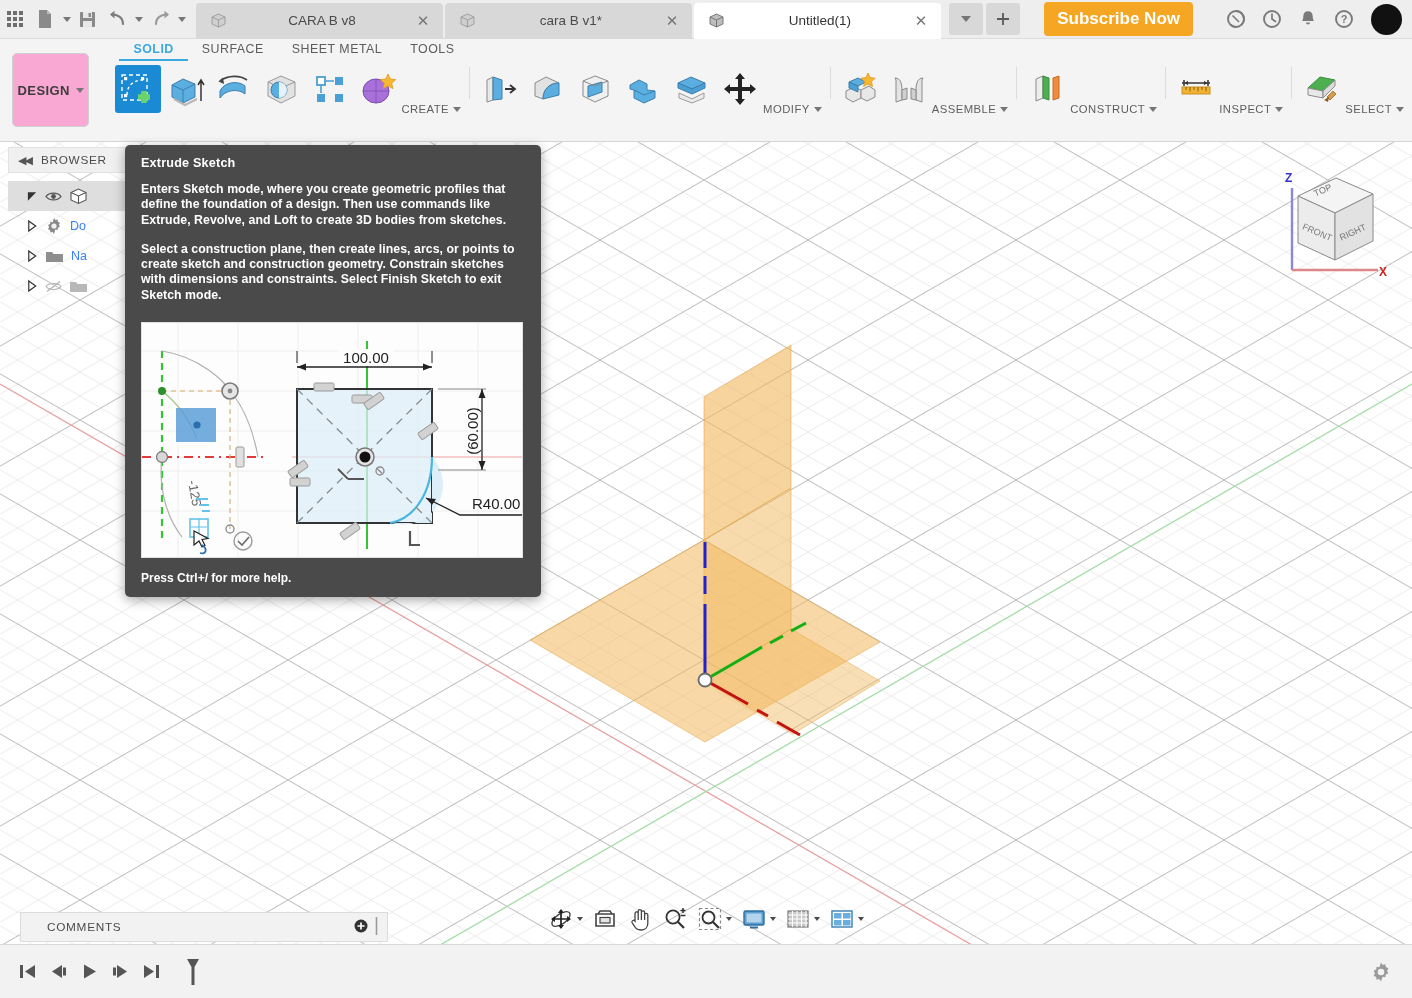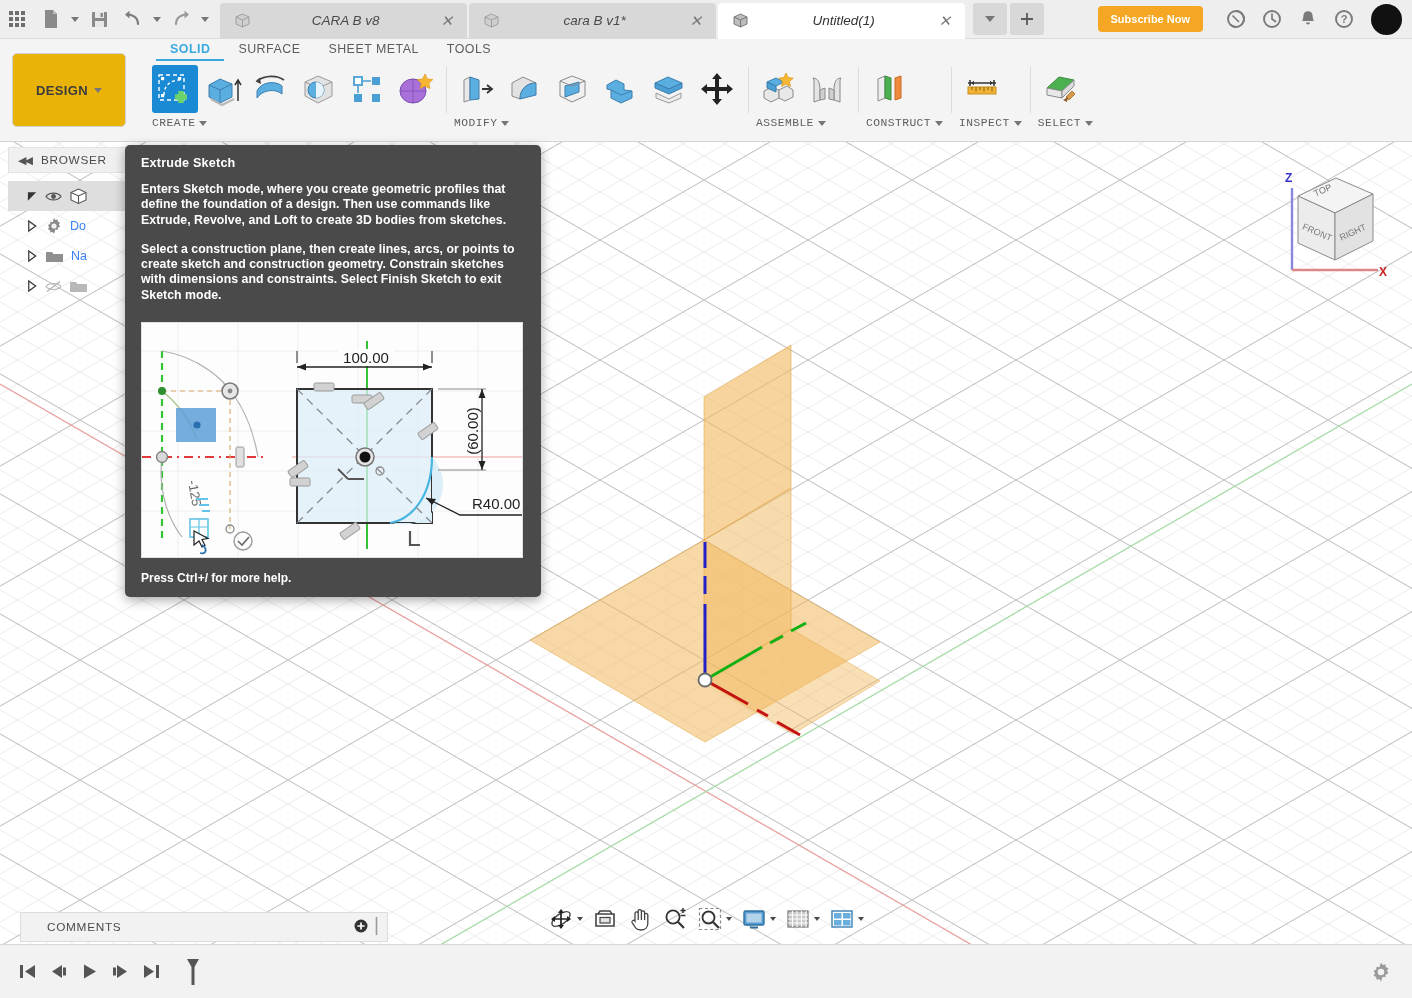--- a/index.html
+++ b/index.html
@@ -18,66 +18,66 @@
     display: flex; align-items: center;
   }
   .tb-icon {
     width: 34px; height: 38px; display: flex; align-items: center;
     justify-content: center; color: #6e6e6e;
   }
   .tb-icon svg { display: block; }
   .tb-caret { width: 14px; height: 38px; display:flex; align-items:center; justify-content:center; }
   .caret-dn { width:0;height:0;border-left:4px solid transparent;border-right:4px solid transparent;border-top:5px solid #767676; }
 
-  .tabs { display: flex; align-items: flex-end; height: 39px; margin-left: 8px; font-style: italic; }
+  .tabs { display: flex; align-items: flex-end; height: 39px; margin-left: 8px; }
   .tab {
     height: 36px; min-width: 247px; display: flex; align-items: center;
     gap: 8px; padding: 0 14px; background: #d8d8d8;
     border-radius: 4px 4px 0 0; font-size: 13.5px; color: #4a4a4a;
     margin-right: 2px; position: relative;
   }
   .tab.active { background: #ffffff; color: #333; }
   .tab-label { flex: 1; text-align: center; white-space: nowrap; }
   .tab-close { font-size: 15px; color: #777; line-height: 1; }
   .tab-cube { width: 17px; height: 17px; }
 
   .tb-right { margin-left: auto; display: flex; align-items: center; height: 39px; padding-right: 10px; gap: 2px; }
   .tb-sq {
     width: 34px; height: 32px; display:flex; align-items:center; justify-content:center;
     background: #d8d8d8; border-radius: 3px; color:#5a5a5a;
   }
   .subscribe {
-    background: #f5a623; color: #fff; font-size: 11px; font-weight: bold;
-    border-radius: 4px; padding: 7px 13px; margin: 0 14px; white-space: nowrap;
+    background: #f5a623; color: #fff; font-size: 17px; font-weight: bold;
+    border-radius: 4px; padding: 7px 13px; margin: 0 24px; white-space: nowrap;
     border: none; cursor: pointer;
   }
   .avatar { width: 31px; height: 31px; border-radius: 50%; background: #111; margin-left: 8px; }
 
   
   .ribbon {
     position: absolute; top: 39px; left: 0; width: 1412px; height: 103px;
     background: #f4f4f4; border-bottom: 1px solid #d5d5d5;
     display: flex; align-items: stretch;
   }
   .design-btn {
-    width: 114px; height: 74px; margin: 14px 12px 0 12px;
-    border: 1px solid #d0d0d0; border-radius: 5px; background: #eab308;
+    width: 130px; height: 74px; margin: 14px 12px 0 12px;
+    border: 1px solid #d0d0d0; border-radius: 5px; background: #f9a8d4;
     display: flex; align-items: center; justify-content: center; gap: 6px;
     font-size: 13px; font-weight: bold; color: #3c3c3c; letter-spacing: .4px;
   }
   .ribbon-main { flex: 1; position: relative; }
   .ribbon-tabs { display: flex; height: 22px; padding-left: 18px; gap: 0; align-items: center; }
   .rtab {
     font-size: 12.4px; color: #5c5c5c; letter-spacing: .5px;
     padding: 0 14px; height: 22px; line-height: 20px; white-space: nowrap;
   }
   .rtab.active { color: #3aa9e0; font-weight: bold; border-bottom: 2px solid #3aa9e0; }
 
   .panels { display: flex; align-items: flex-start; padding-left: 6px; height: 80px; }
-  .panel { display: flex; flex-direction: column; align-items: flex-start; position: relative; padding: 0 8px; font-family: Liberation Mono, monospace; }
+  .panel { display: flex; align-items: flex-end; position: relative; padding: 0 8px; }
   .panel + .panel.sep::before {
     content:''; position:absolute; left:0; top:6px; bottom:16px; width:1px; background:#dcdcdc;
   }
   .panel-icons { display: flex; align-items: center; gap: 2px; height: 54px; padding-top: 2px; }
   .panel-label {
     font-size: 11.3px; color: #5e5e5e; letter-spacing: .45px;
     display: flex; align-items: center; gap: 4px; margin-top: 2px; white-space: nowrap;
   }
   .ico {
     width: 46px; height: 48px; display: flex; align-items: center; justify-content: center;

